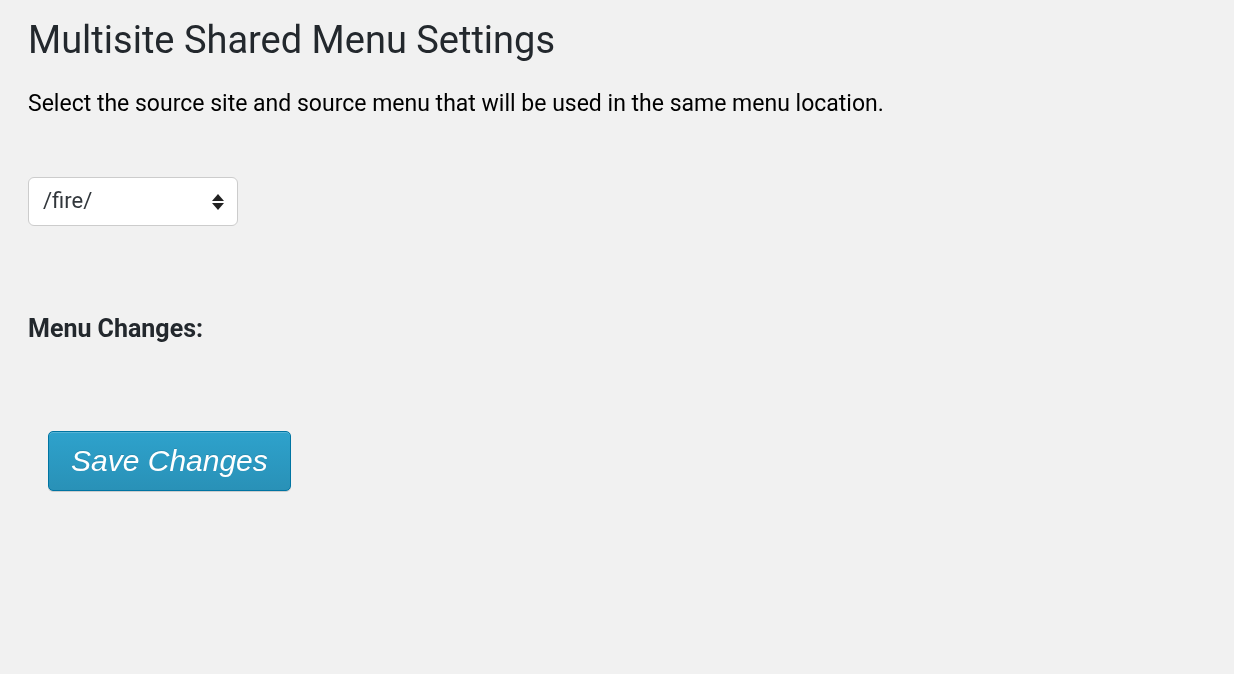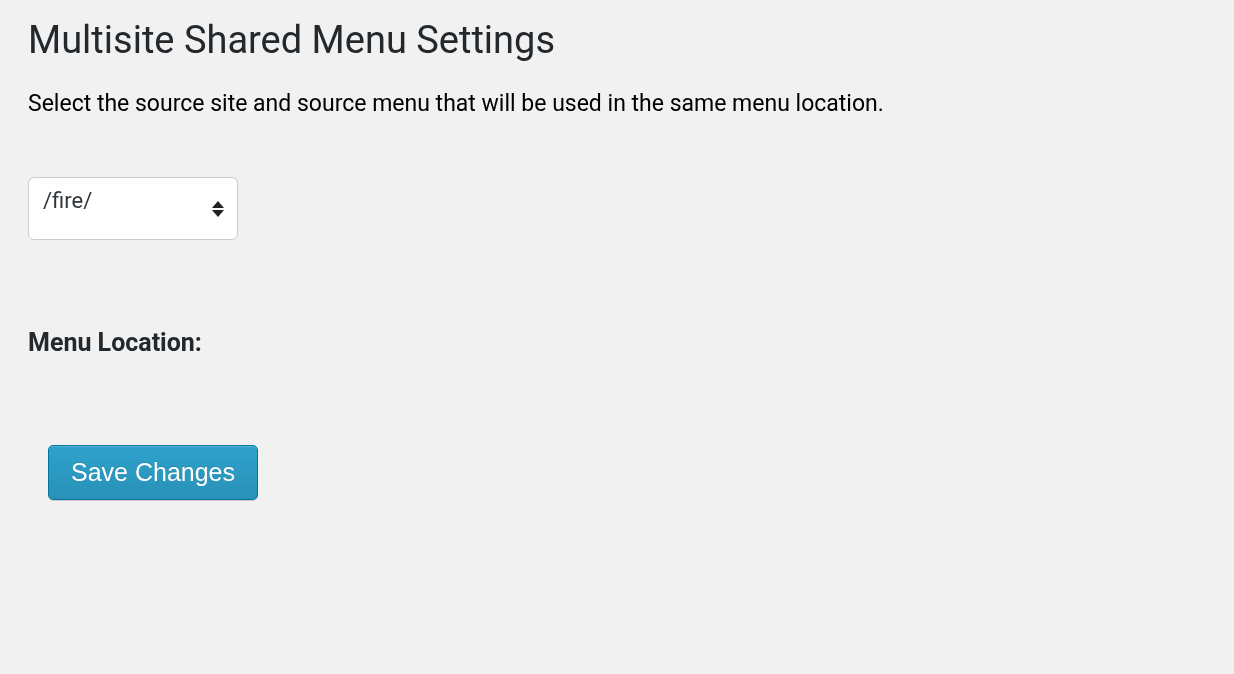--- a/index.html
+++ b/index.html
@@ -47,21 +47,21 @@
     }
     .select-control {
       appearance: none;
       -webkit-appearance: none;
       -moz-appearance: none;
       background: #fff;
       border: 1px solid #ccc;
       border-radius: 6px;
       font-size: 22px;
       color: #32373c;
-      padding: 10px 50px 26px 14px;
+      padding: 10px 50px 12px 14px;
       min-width: 210px;
       cursor: pointer;
       outline: none;
     }
     .select-control.focused {
       border: 1px solid #5b9dd9;
       box-shadow: 0 0 0 3px rgba(30,140,190,0.35);
     }
     .select-arrows {
       position: absolute;
@@ -85,25 +85,26 @@
     .arrow-down {
       border-top: 7px solid #222;
     }
     .save-button {
       margin-top: 0px;
       margin-left: 20px;
       background: linear-gradient(to bottom, #2ea2cc 0%, #2991b7 100%);
       border: 1px solid #0074a2;
       border-radius: 5px;
       color: #fff;
-      font-size: 25px;
+      font-size: 30px;
       padding: 12px 22px;
       cursor: pointer;
       box-shadow: 0 1px 0 rgba(0,0,0,0.15), inset 0 1px 0 rgba(255,255,255,0.2);
       text-shadow: 0 -1px 0 rgba(0,0,0,0.1);
+      font-style: italic;
     }
   </style>
 </head>
 <body>
 
 
 
 <h1>Multisite Shared Menu Settings</h1>
 
 <p class="description">Select the source site and source menu that will be used in the same menu location.</p>
@@ -112,19 +113,19 @@
   <div class="select-wrap">
     <div class="select-control">/fire/</div>
     <div class="select-arrows">
       <div class="arrow-up"></div>
       <div class="arrow-down"></div>
     </div>
   </div>
 </div>
 
 <div class="form-row">
-  <label class="form-label">Menu Location:</label>
+  <label class="form-label">Menu Changes:</label>
 </div>
 
 <button class="save-button">Save Changes</button>
 
 
 
 
 </body></html>

